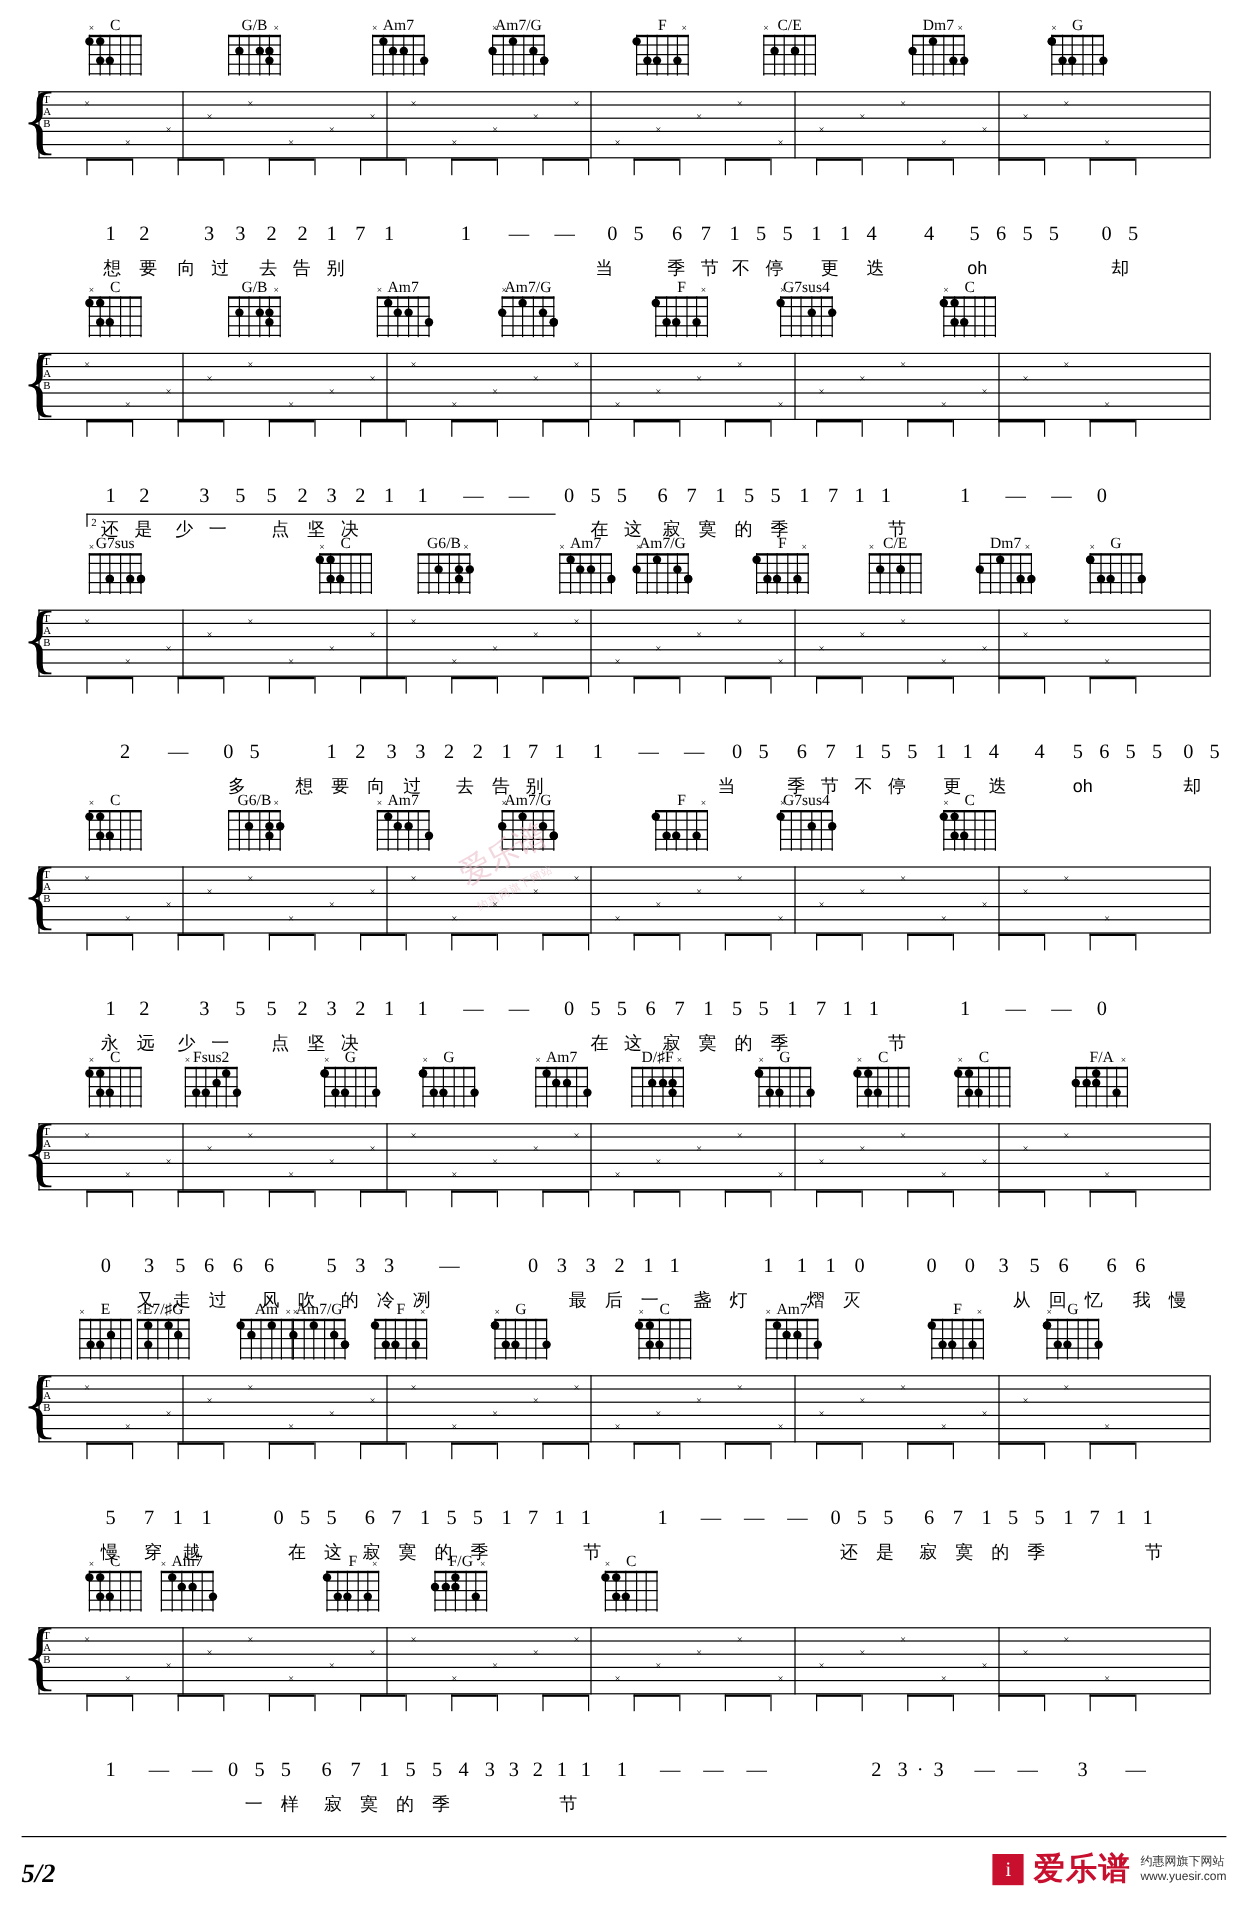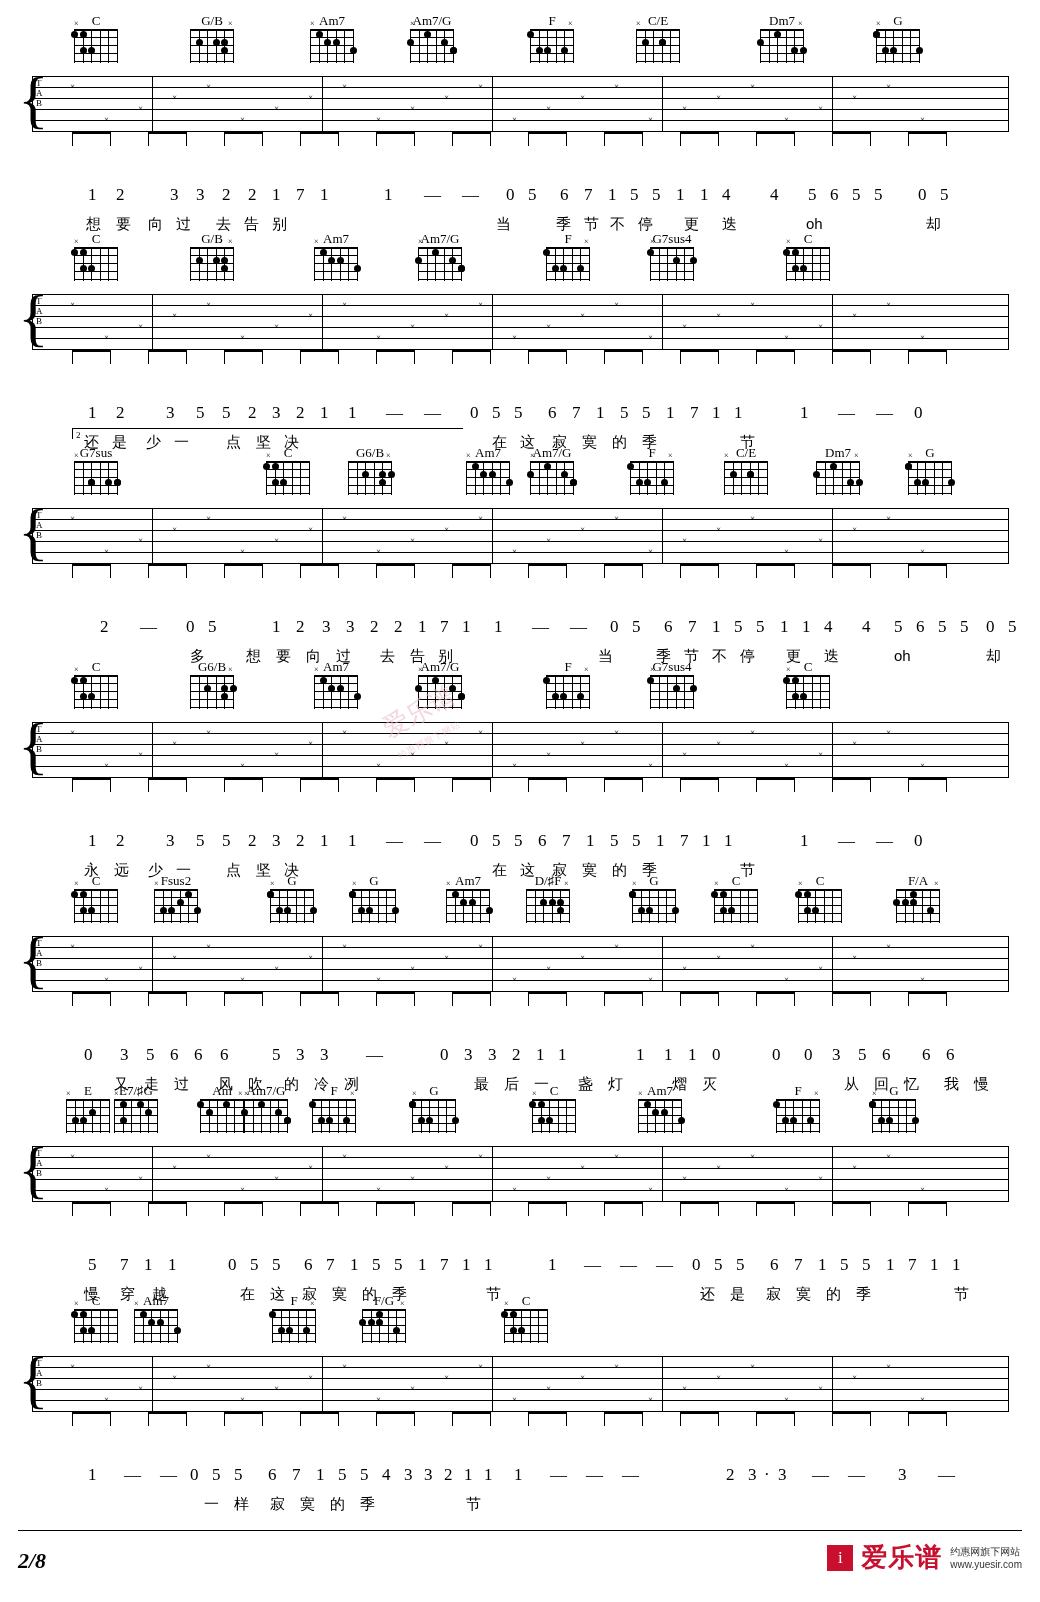--- a/index.html
+++ b/index.html
@@ -2195,21 +2195,21 @@
         <div class="lyricline" style="left: 466px; top: 4px;">节</div>
       </div>
   </div>
 
   <div class="watermark">
     <div>爱乐谱</div>
     <div class="w2">约惠网旗下网站</div>
   </div>
 
   <div class="hr"></div>
-  <div class="pagenum">2/8</div>
+  <div class="pagenum">5/2</div>
 
   <div class="footer">
     <div class="fbox">i</div>
     <div class="fbrand">爱乐谱</div>
     <div>
       <div class="fsub">约惠网旗下网站</div>
       <div class="fsub">www.yuesir.com</div>
     </div>
   </div>
 </div>

